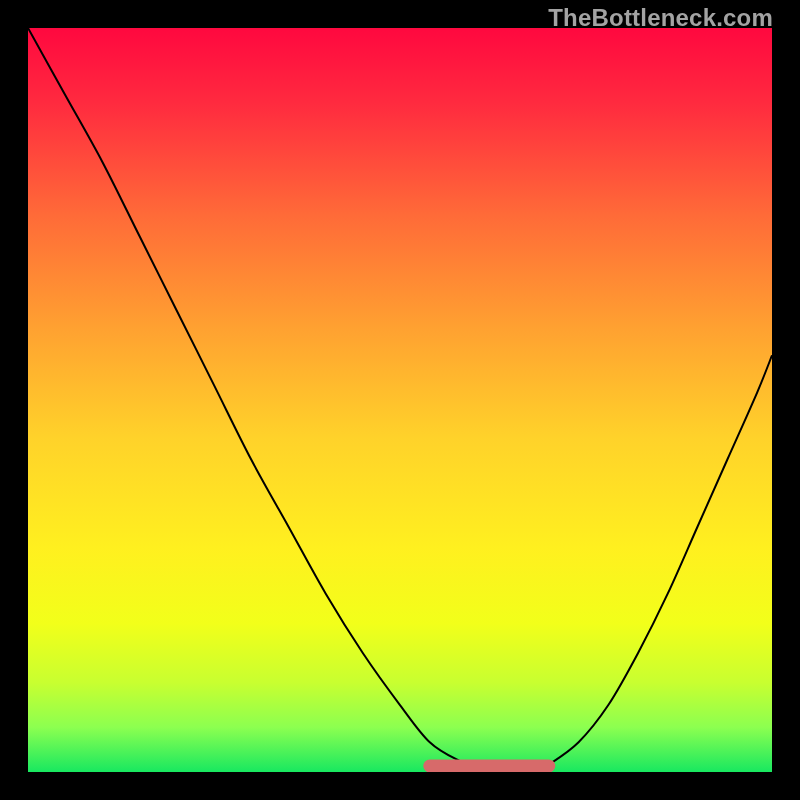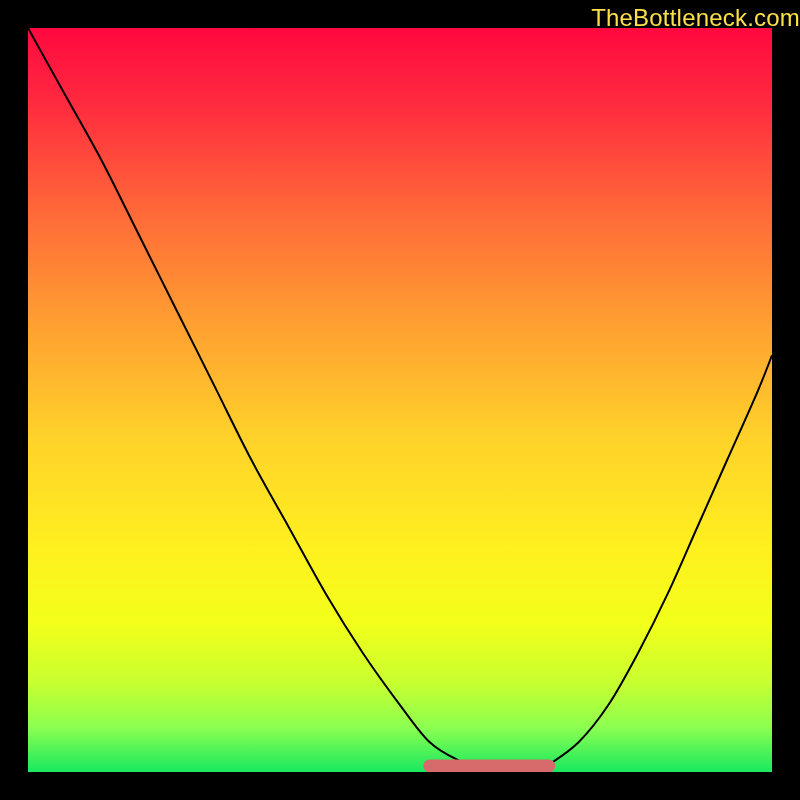--- a/index.html
+++ b/index.html
@@ -12,24 +12,24 @@
   }
   .frame {
     position: relative;
     width: 800px;
     height: 800px;
     background: #000;
   }
   .watermark {
     position: absolute;
     top: 4px;
-    right: 0;
-    color: #fde047;
+    right: 27px;
+    color: #a3a3a3;
     font-size: 24px;
-    font-weight: 400;
+    font-weight: 700;
     letter-spacing: 0.2px;
     user-select: none;
   }
   .plot {
     position: absolute;
     left: 28px;
     top: 28px;
     width: 744px;
     height: 744px;
   }

